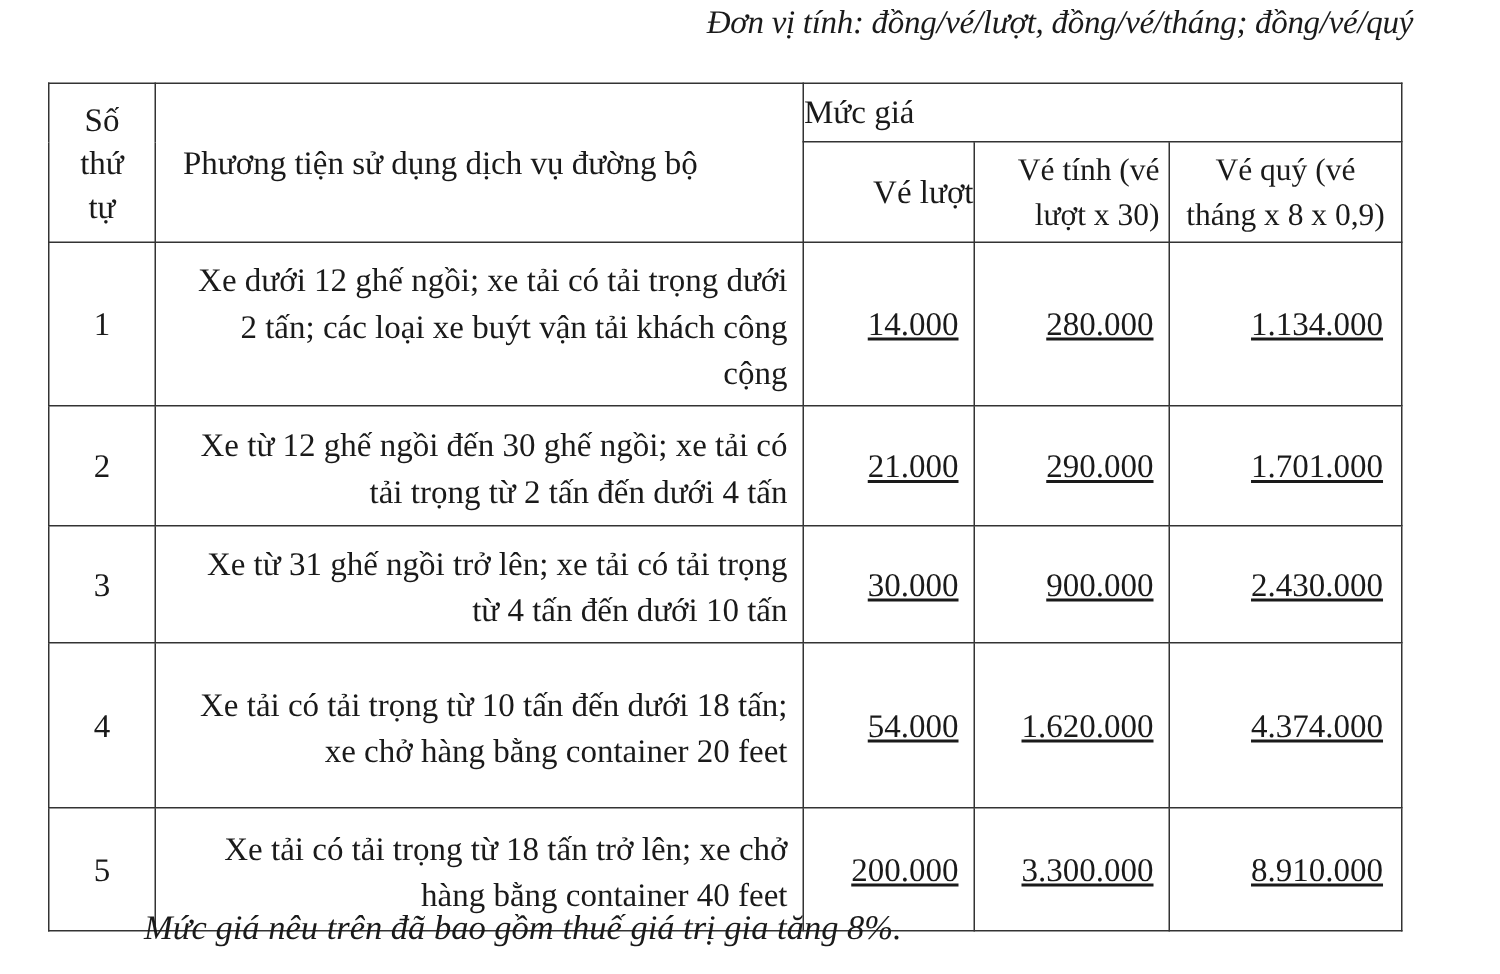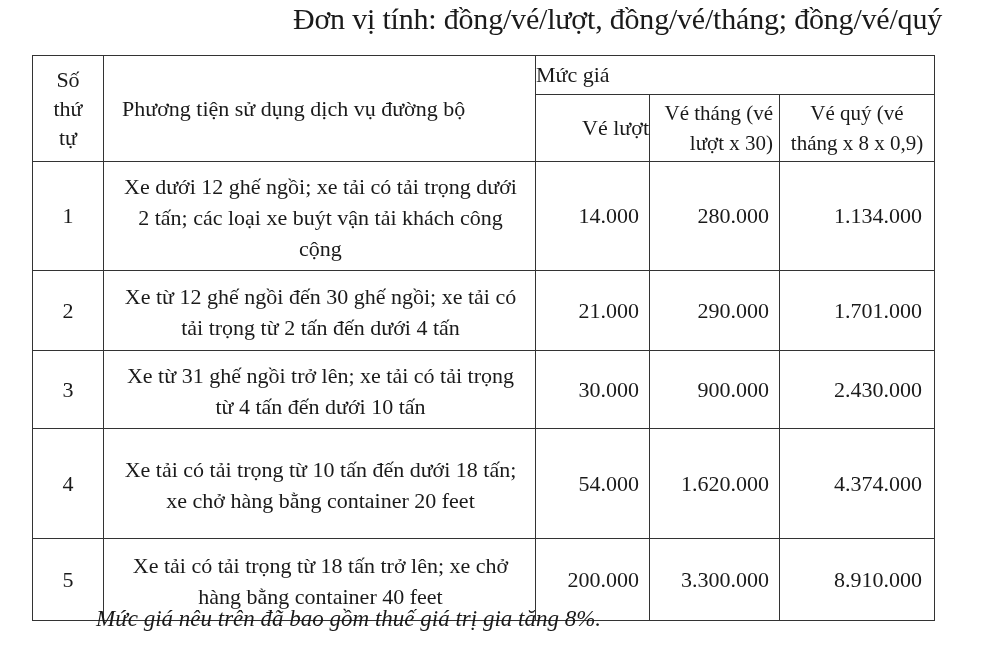--- a/index.html
+++ b/index.html
@@ -12,21 +12,22 @@
       height: 649px;
       position: relative;
       overflow: hidden;
       font-family: "Liberation Serif", "DejaVu Serif", serif;
       color: #1a1a1a;
     }
     .unit-note {
       position: absolute;
       top: 2px;
       right: 58px;
-      font-size: 30px;
+      font-style: italic;
+      font-size: 22px;
       letter-spacing: -0.2px;
       white-space: nowrap;
       margin-left: 32px;
     }
     table.price-table {
       position: absolute;
       left: 32px;
       top: 40px;
       border-collapse: collapse;
       table-layout: fixed;
@@ -65,28 +66,29 @@
     .h-sub {
       text-align: right;
       height: 65px;
       line-height: 30px;
     }
     .h-thang { text-align: right !important; padding-right: 6px !important; white-space: nowrap; font-size: 21px; }
     .h-quy { text-align: center; white-space: nowrap; font-size: 21px; overflow: hidden; }
 
     .c-stt { text-align: center; }
     .c-vehicle {
-      text-align: center;
+      text-align: right;
       padding: 2px 10px 0 12px !important;
       line-height: 31px;
     }
     .c-num {
       text-align: right;
       padding-right: 10px !important;
       white-space: nowrap;
+      text-decoration: underline;
     }
     .c-num.quy { padding-right: 12px !important; }
 
     .r1 td { height: 106px; }
     .r2 td { height: 77px; }
     .r3 td { height: 75px; }
     .r4 td { height: 107px; }
     .r5 td { height: 79px; }
 
     .footer-note {
@@ -117,21 +119,21 @@
         <div>Số</div>
         <div>thứ</div>
         <div>tự</div>
       </th>
       <th class="h-vehicle" rowspan="2">Phương tiện sử dụng dịch vụ đường bộ</th>
       <th class="h-group" colspan="3">Mức giá</th>
     </tr>
     <tr>
       <th class="h-sub">Vé lượt</th>
       <th class="h-sub h-thang">
-        <div>Vé tháng (vé</div>
+        <div>Vé tính (vé</div>
         <div>lượt x 30)</div>
       </th>
       <th class="h-sub h-quy">
         <div>Vé quý (vé</div>
         <div>tháng x 8 x 0,9)</div>
       </th>
     </tr>
   </thead>
   <tbody>
     <tr class="r1">

